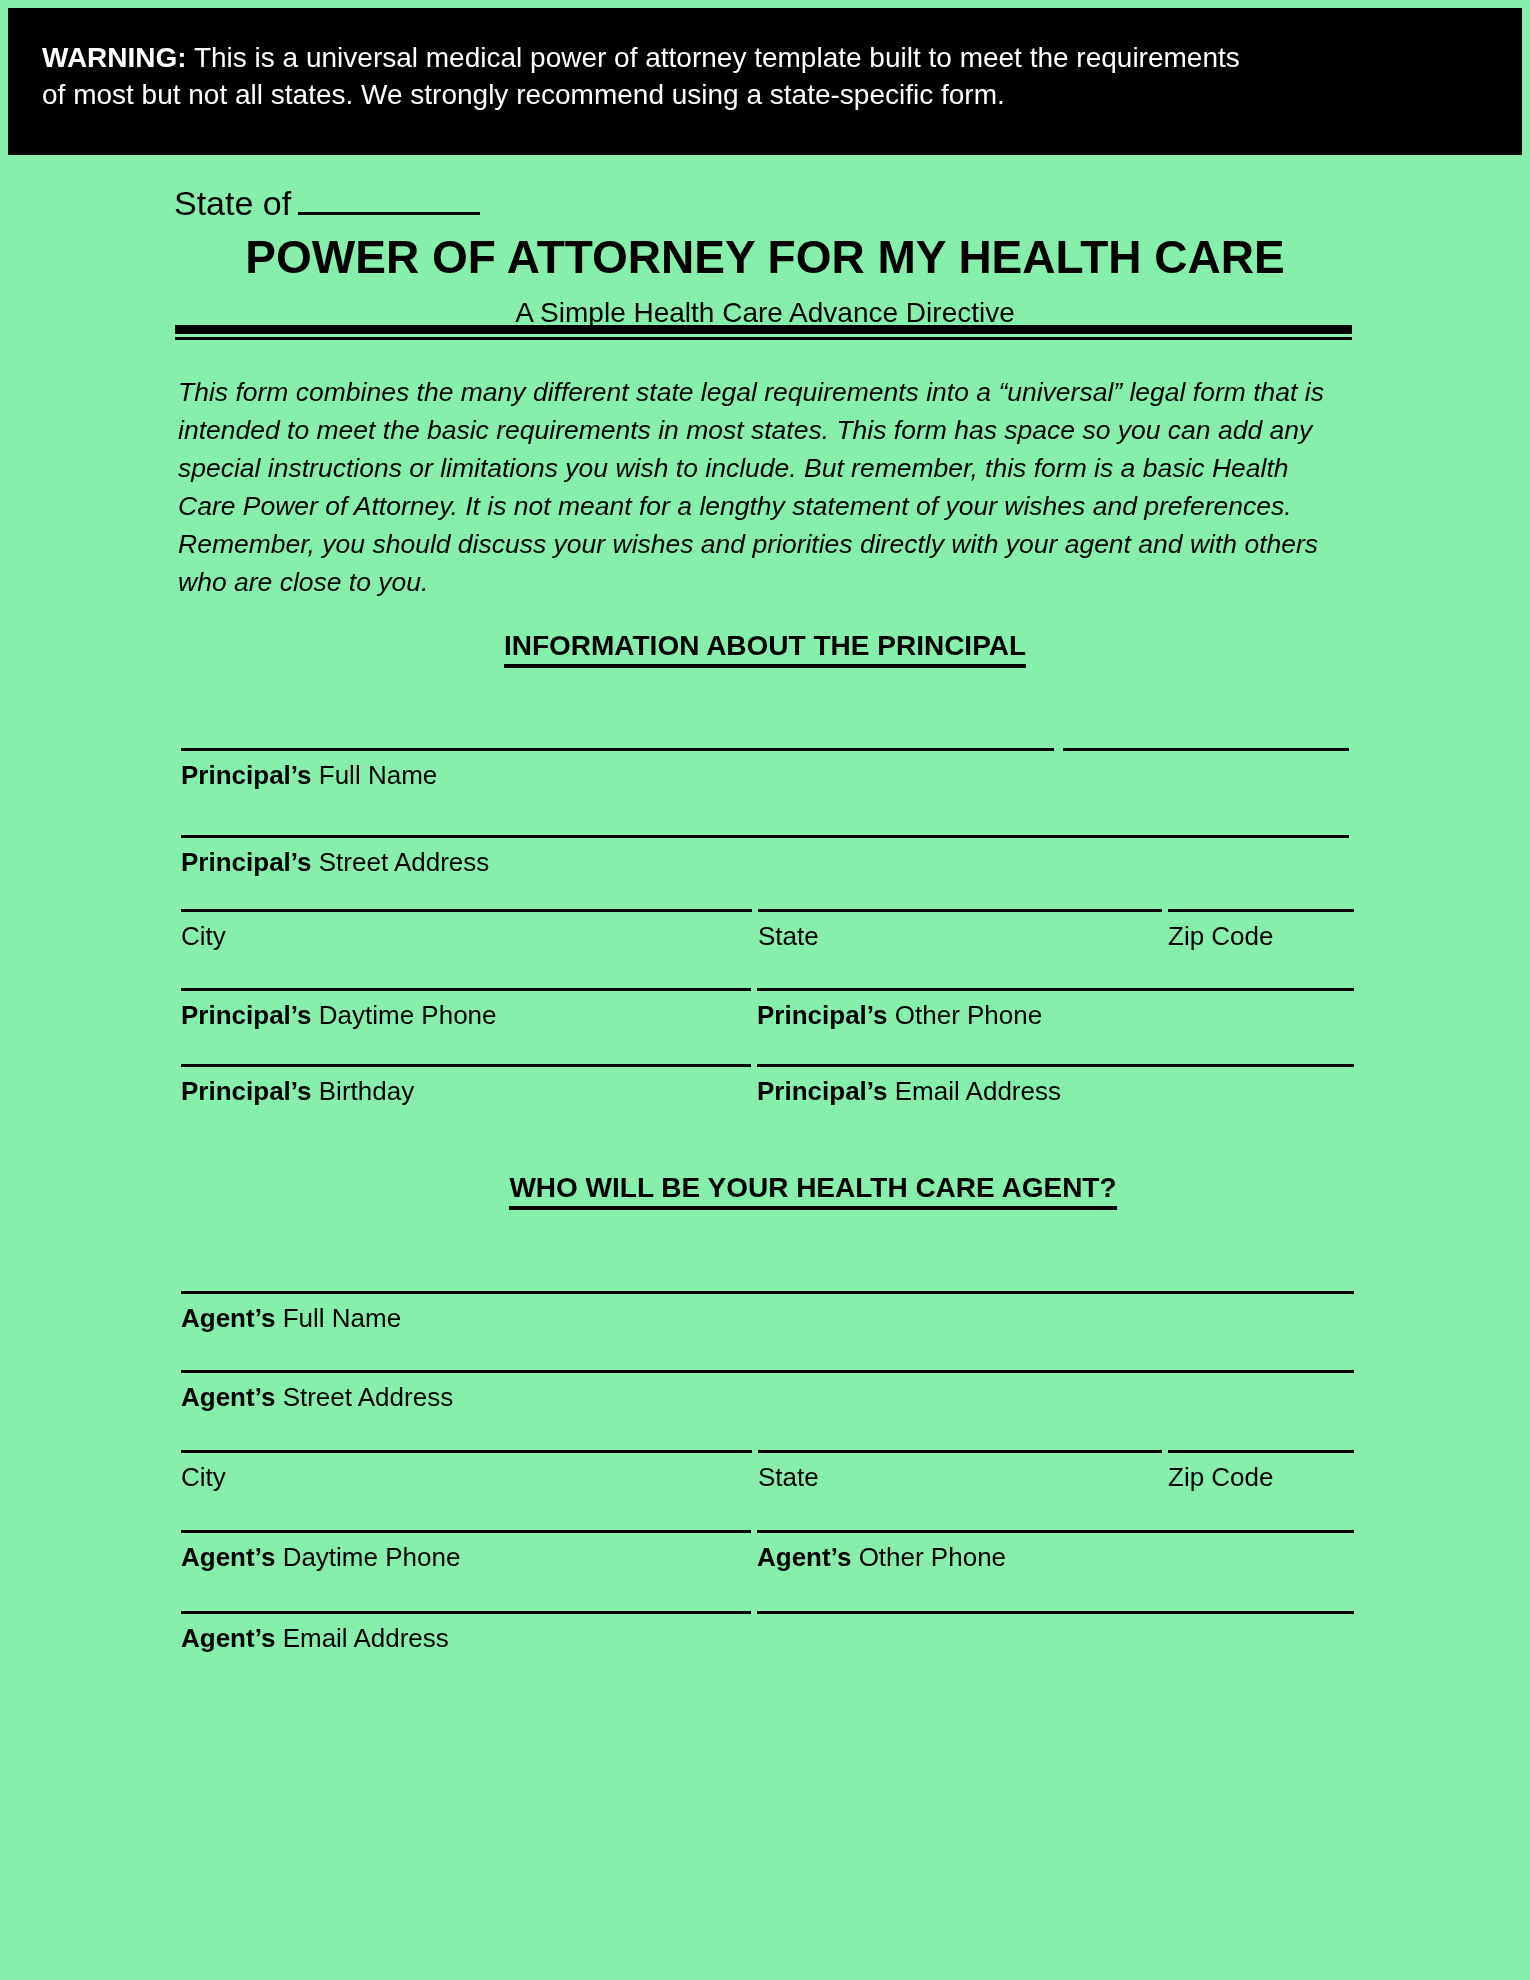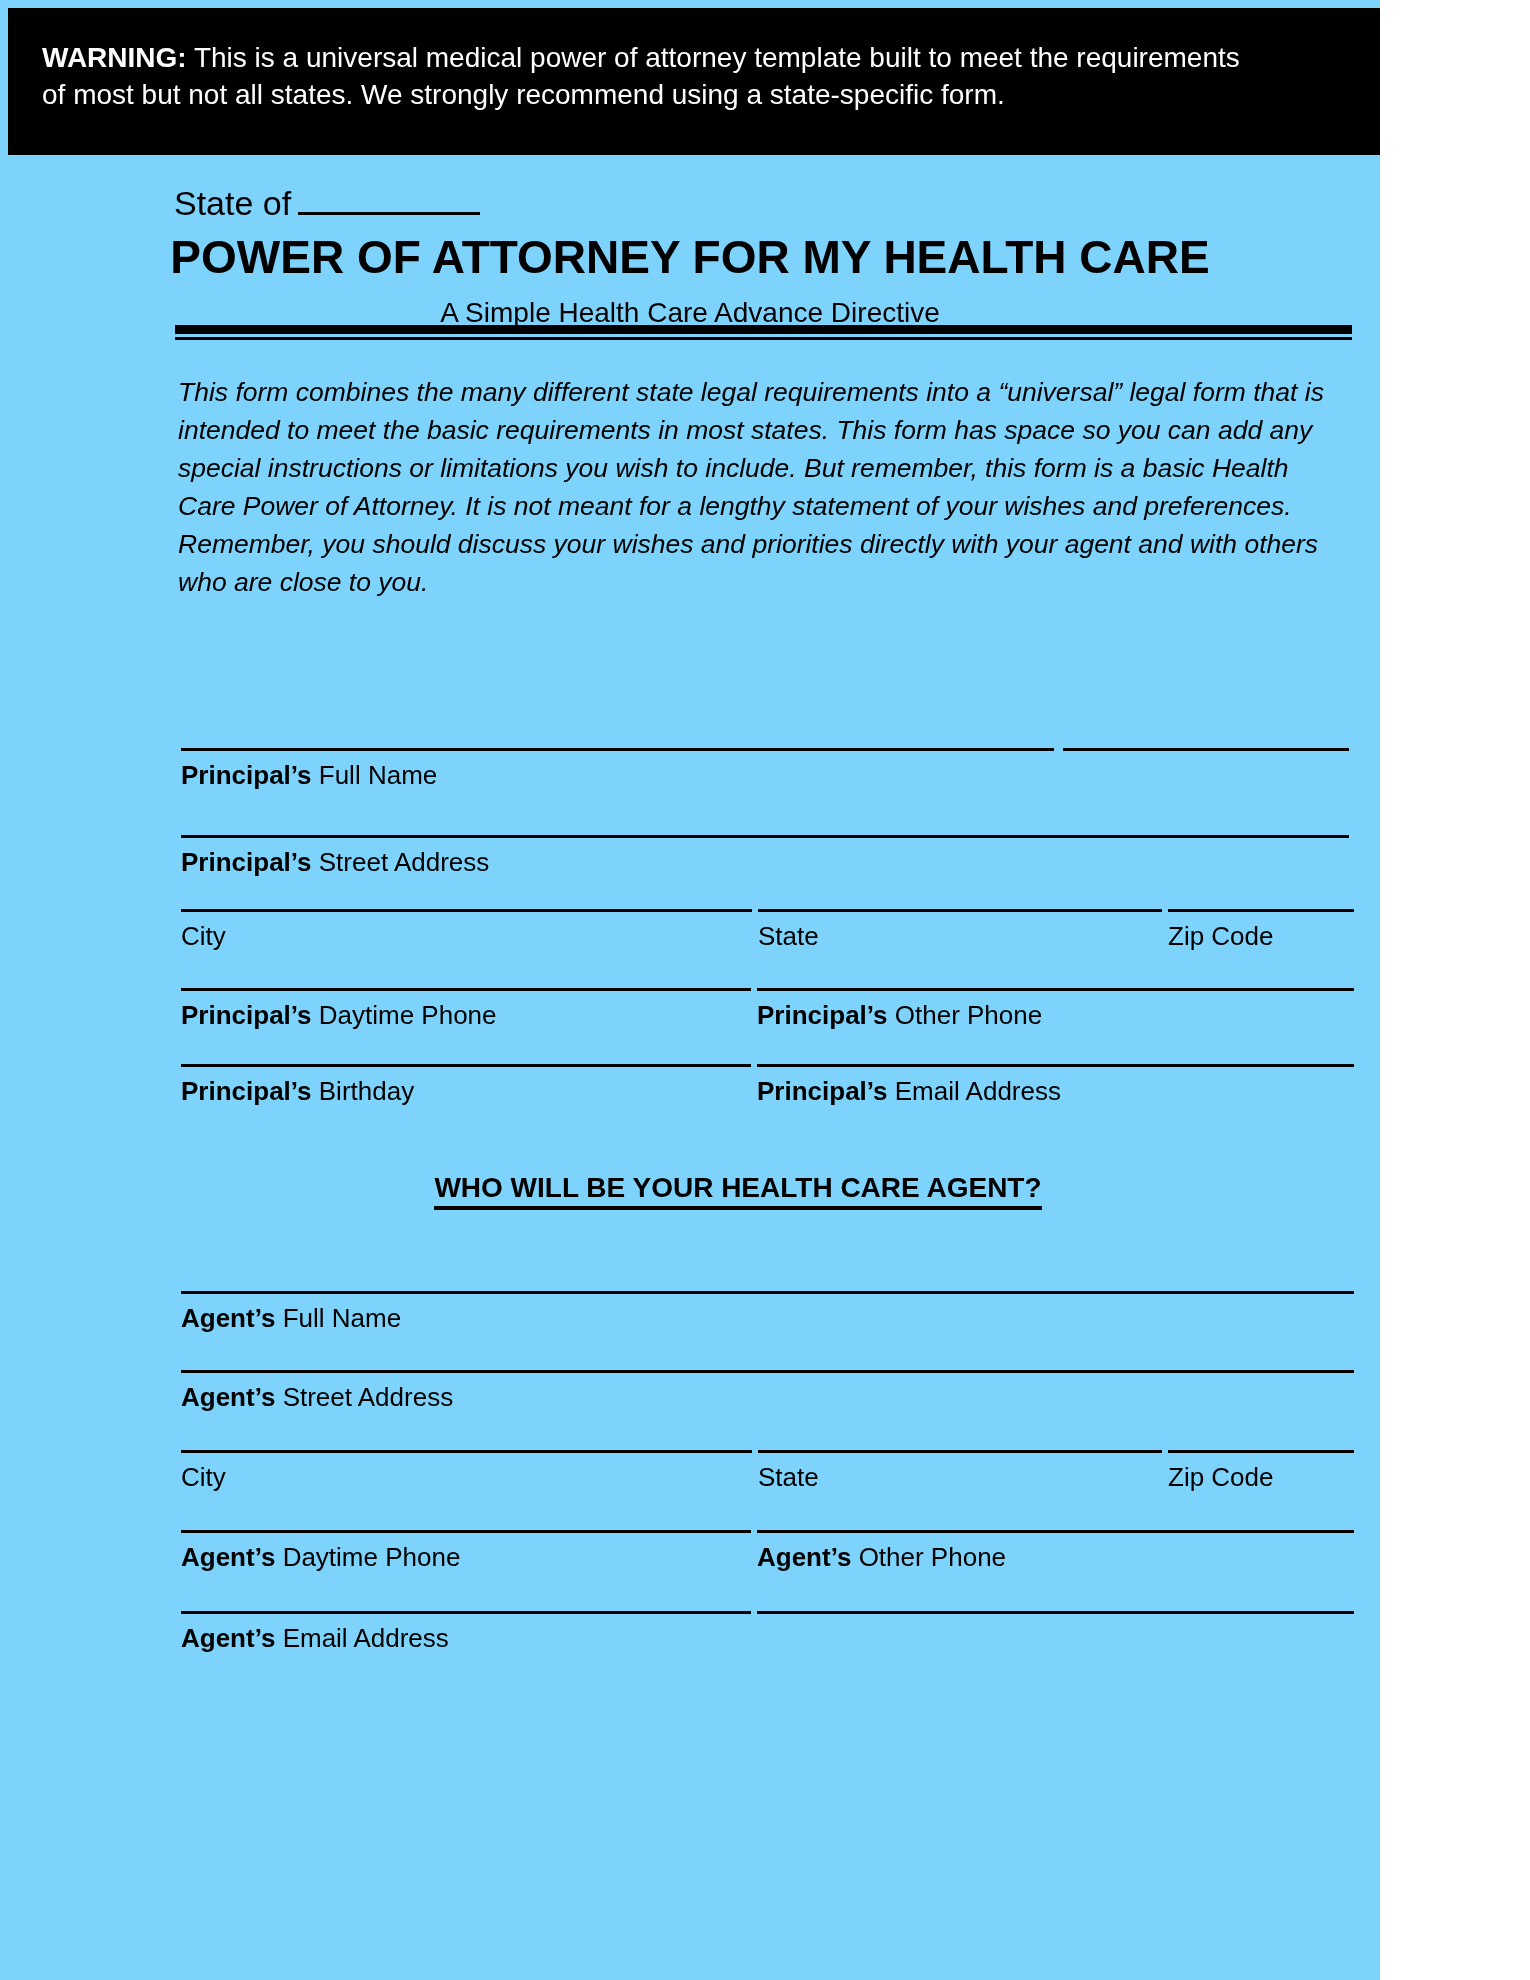--- a/index.html
+++ b/index.html
@@ -1,19 +1,19 @@
 <!DOCTYPE html>
 <html><head>
 <meta charset="utf-8">
 <style>
   html,body { margin:0; padding:0; background:#ffffff; }
   .page {
     position:relative;
-    width:1380px; height:1980px;
-    background:#7dd3fc;
+    width:1530px; height:1980px;
+    background:#86efac;
     color:#000000;
     font-family:"Liberation Sans", sans-serif;
     overflow:hidden;
   }
   .banner {
     position:absolute; left:8px; top:8px; width:1514px; height:147px;
     background:#000000; color:#ffffff;
     box-sizing:border-box;
     padding:31px 40px 0 34px;
   }
@@ -83,20 +83,23 @@
   <div class="state-of">
     <span>State of</span><span class="state-blank"></span>
   </div>
 
   <div class="doc-title">POWER OF ATTORNEY FOR MY HEALTH CARE</div>
   <div class="doc-subtitle">A Simple Health Care Advance Directive</div>
   <div class="double-rule"></div>
 
   <div class="intro">This form combines the many different state legal requirements into a “universal” legal form that is intended to meet the basic requirements in most states. This form has space so you can add any special instructions or limitations you wish to include. But remember, this form is a basic Health Care Power of Attorney. It is not meant for a lengthy statement of your wishes and preferences. Remember, you should discuss your wishes and priorities directly with your agent and with others who are close to you.</div>
 
+  <div class="section-heading h-principal">
+    <span class="u">INFORMATION ABOUT THE PRINCIPAL</span>
+  </div>
 
   <div class="field-row r1" style="gap:9px;">
     <div class="cell" style="width:873px;">
       <div class="lbl">
         <span class="b">Principal’s</span> <span>Full Name</span>
       </div>
     </div>
     <div class="cell" style="width:286px;"></div>
   </div>
 

